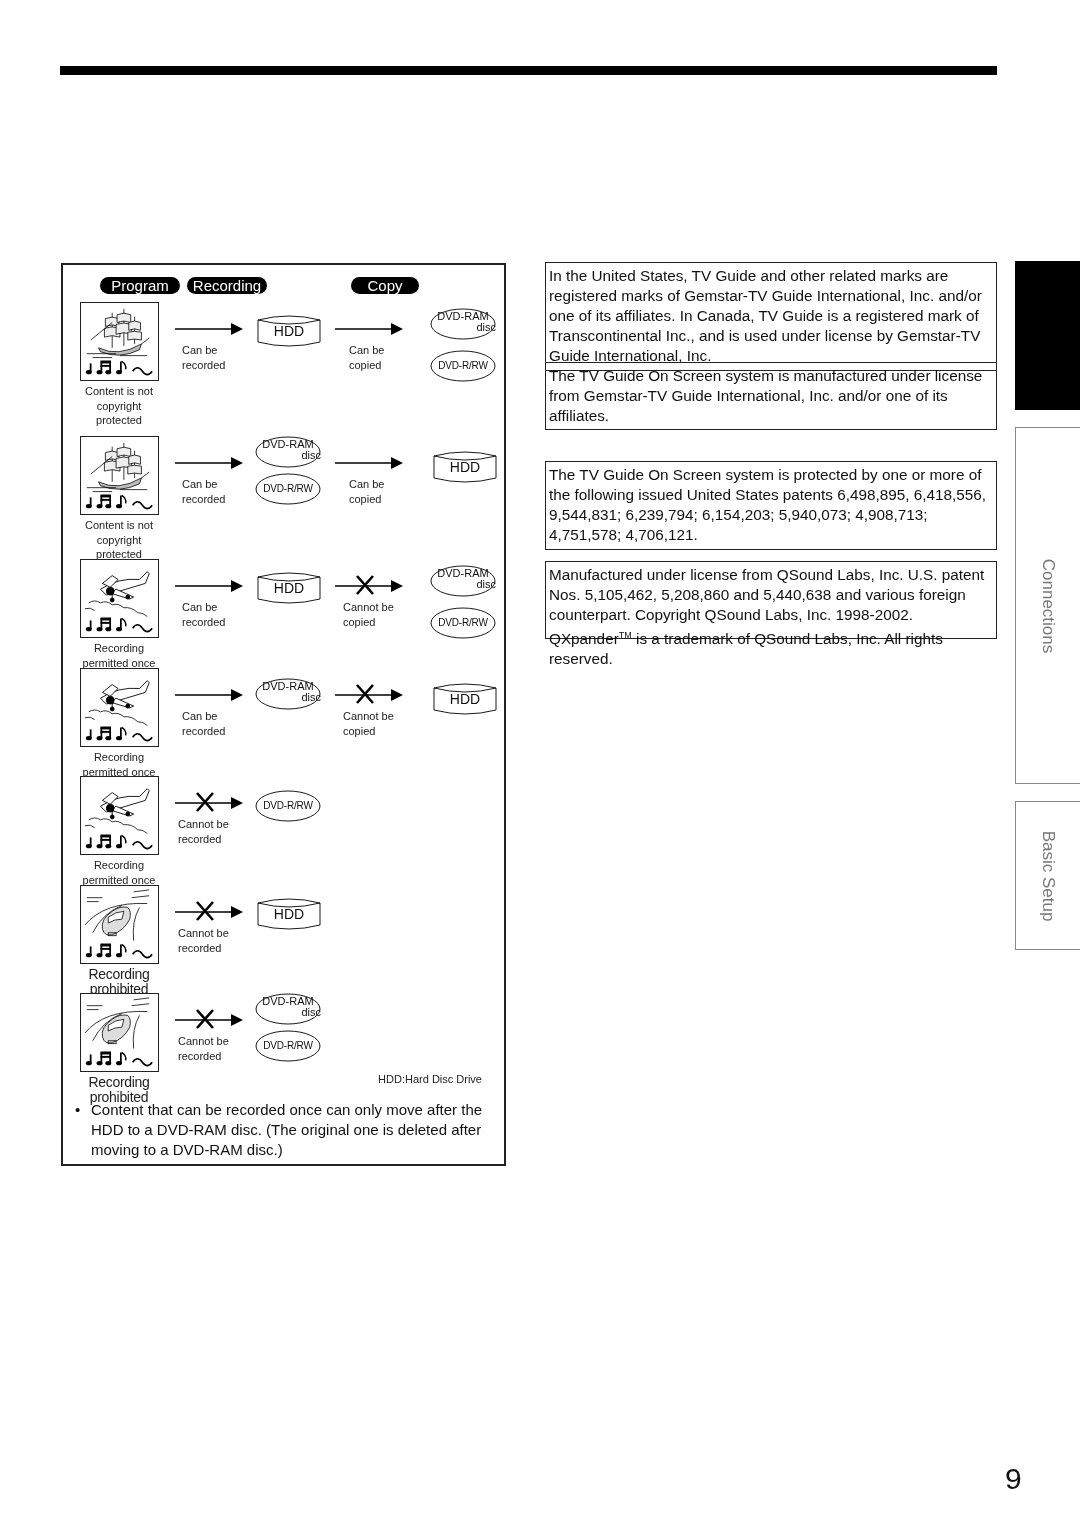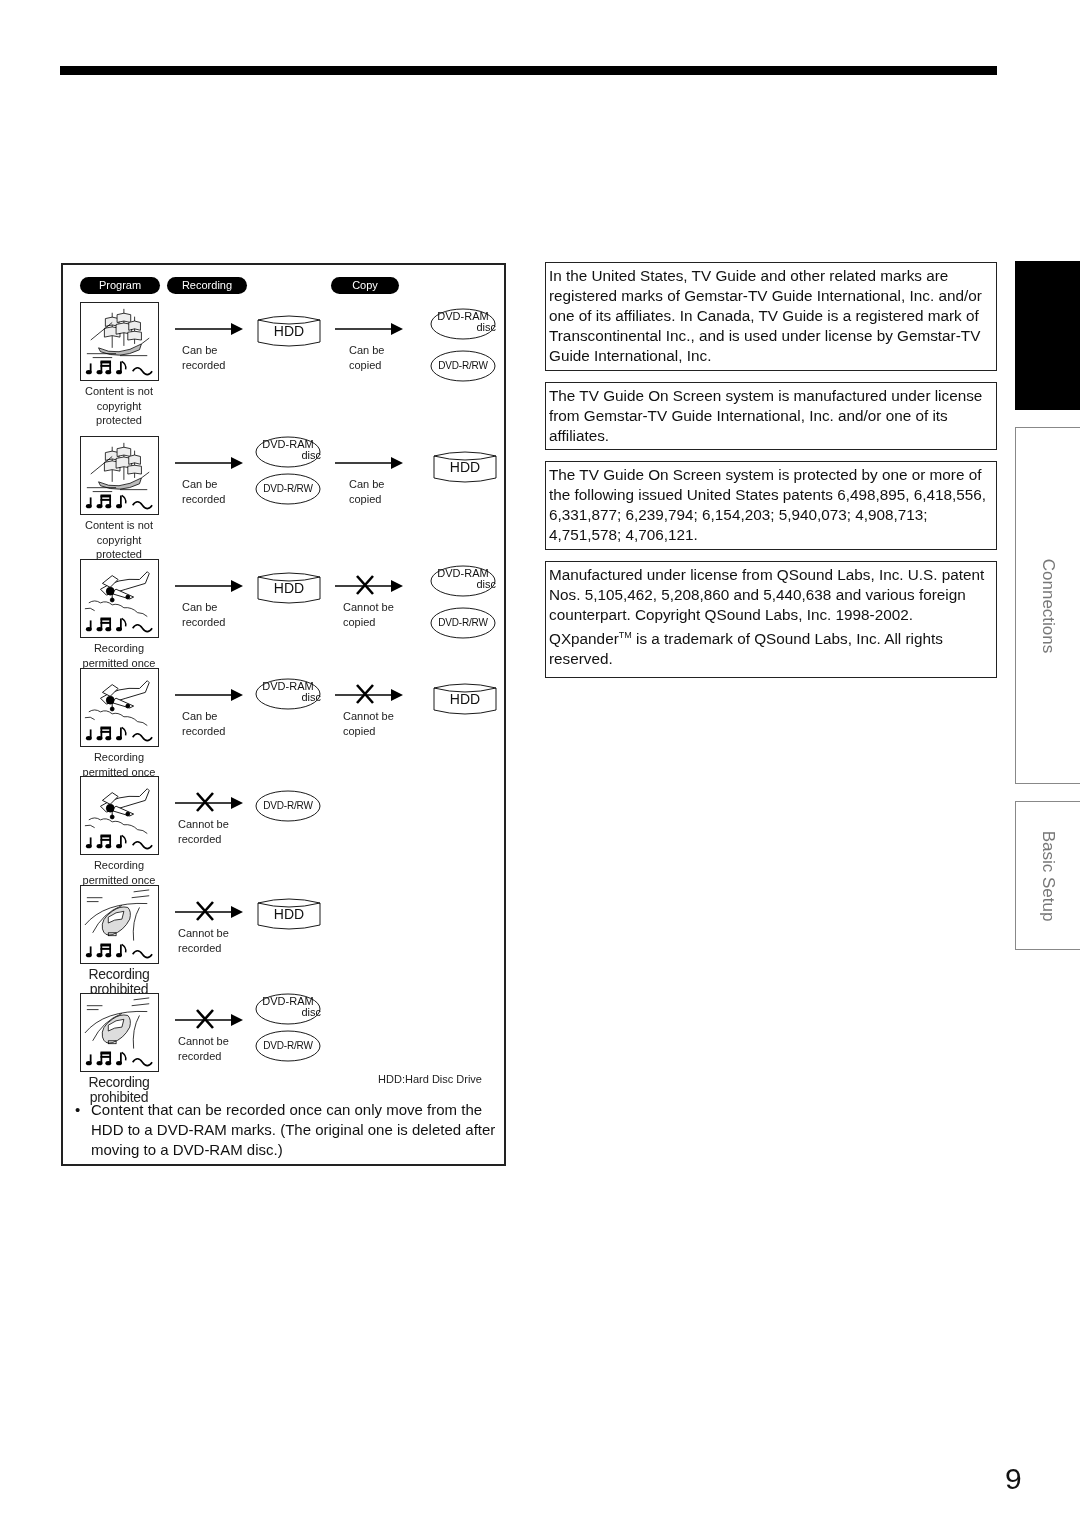--- a/index.html
+++ b/index.html
@@ -4,21 +4,21 @@
 <style>
   html, body { margin:0; padding:0; background:#fff; }
   body { width:1080px; height:1526px; position:relative; overflow:hidden;
          font-family:"Liberation Sans", sans-serif; color:#111; }
   .topbar { position:absolute; left:60px; top:66px; width:937px; height:9px; background:#000; }
 
   
   .diagram { position:absolute; left:61px; top:263px; width:445px; height:903px;
              border:2px solid #222; box-sizing:border-box; }
   .pill { position:absolute; top:12px; height:17px; background:#000; color:#fff;
-          border-radius:9px; font-size:11px; line-height:17px; text-align:center; }
+          border-radius:9px; font-size:15px; line-height:17px; text-align:center;margin-left:20px; }
   .row { position:absolute; left:0; width:441px; }
   .pic { position:absolute; left:17px; width:79px; height:79px; border:1.5px solid #222; box-sizing:border-box; background:#fff; }
   .pic svg { width:100%; height:100%; display:block; }
   .caption { position:absolute; left:4px; width:104px; text-align:center; font-size:11px; line-height:14.5px; color:#222; }
   .caption.narrow { font-size:14px; letter-spacing:-0.3px; }
   .arrow { position:absolute; width:68px; height:14px; }
   .arrow svg { width:100%; height:100%; display:block; overflow:visible; }
   .lbl { position:absolute; font-size:11px; line-height:14.5px; color:#222; }
   .hdd { position:absolute; width:64px; height:34px; }
   .hdd svg { position:absolute; left:0; top:0; width:100%; height:100%; }
@@ -522,34 +522,34 @@
           <svg viewBox="0 0 66 32">
             <ellipse cx="33" cy="16" rx="32" ry="15" fill="#fff" stroke="#000" stroke-width="0.9"></ellipse>
           </svg>
           <span class="one">DVD-R/RW</span>
         </div>
       </div>
     </div>
   <div class="legend-note">HDD:Hard Disc Drive</div>
   <div class="bullet-note">
     <span class="dot">•</span>
-    <span class="txt">Content that can be recorded once can only move from the HDD to a DVD-RAM marks. (The original one is deleted after moving to a DVD-RAM disc.)</span>
+    <span class="txt">Content that can be recorded once can only move after the HDD to a DVD-RAM disc. (The original one is deleted after moving to a DVD-RAM disc.)</span>
   </div>
 </div>
 
 <div class="notice" style="top:262px;height:109px;">
   <span>In the United States, TV Guide and other related marks are registered marks of Gemstar-TV Guide International, Inc. and/or one of its affiliates. In Canada, TV Guide is a registered mark of Transcontinental Inc., and is used under license by Gemstar-TV Guide International, Inc.</span>
 </div>
-<div class="notice" style="top:382px;height:68px;">
+<div class="notice" style="top:362px;height:68px;">
   <span>The TV Guide On Screen system is manufactured under license from Gemstar-TV Guide International, Inc. and/or one of its affiliates.</span>
 </div>
 <div class="notice" style="top:461px;height:89px;">
-  <span>The TV Guide On Screen system is protected by one or more of the following issued United States patents 6,498,895, 6,418,556, 6,331,877; 6,239,794; 6,154,203; 5,940,073; 4,908,713; 4,751,578; 4,706,121.</span>
-</div>
-<div class="notice" style="top:561px;height:117px;">
+  <span>The TV Guide On Screen system is protected by one or more of the following issued United States patents 6,498,895, 6,418,556, 9,544,831; 6,239,794; 6,154,203; 5,940,073; 4,908,713; 4,751,578; 4,706,121.</span>
+</div>
+<div class="notice" style="top:561px;height:78px;">
   <span>Manufactured under license from QSound Labs, Inc. U.S. patent Nos. 5,105,462, 5,208,860 and 5,440,638 and various foreign counterpart. Copyright QSound Labs, Inc. 1998-2002. QXpander</span><sup>TM</sup><span> is a trademark of QSound Labs, Inc. All rights reserved.</span>
 </div>
 
 <div class="tab-black"></div>
 <div class="tab" style="top:427px;height:357px;">
   <span>Connections</span>
 </div>
 <div class="tab" style="top:801px;height:149px;">
   <span>Basic Setup</span>
 </div>

